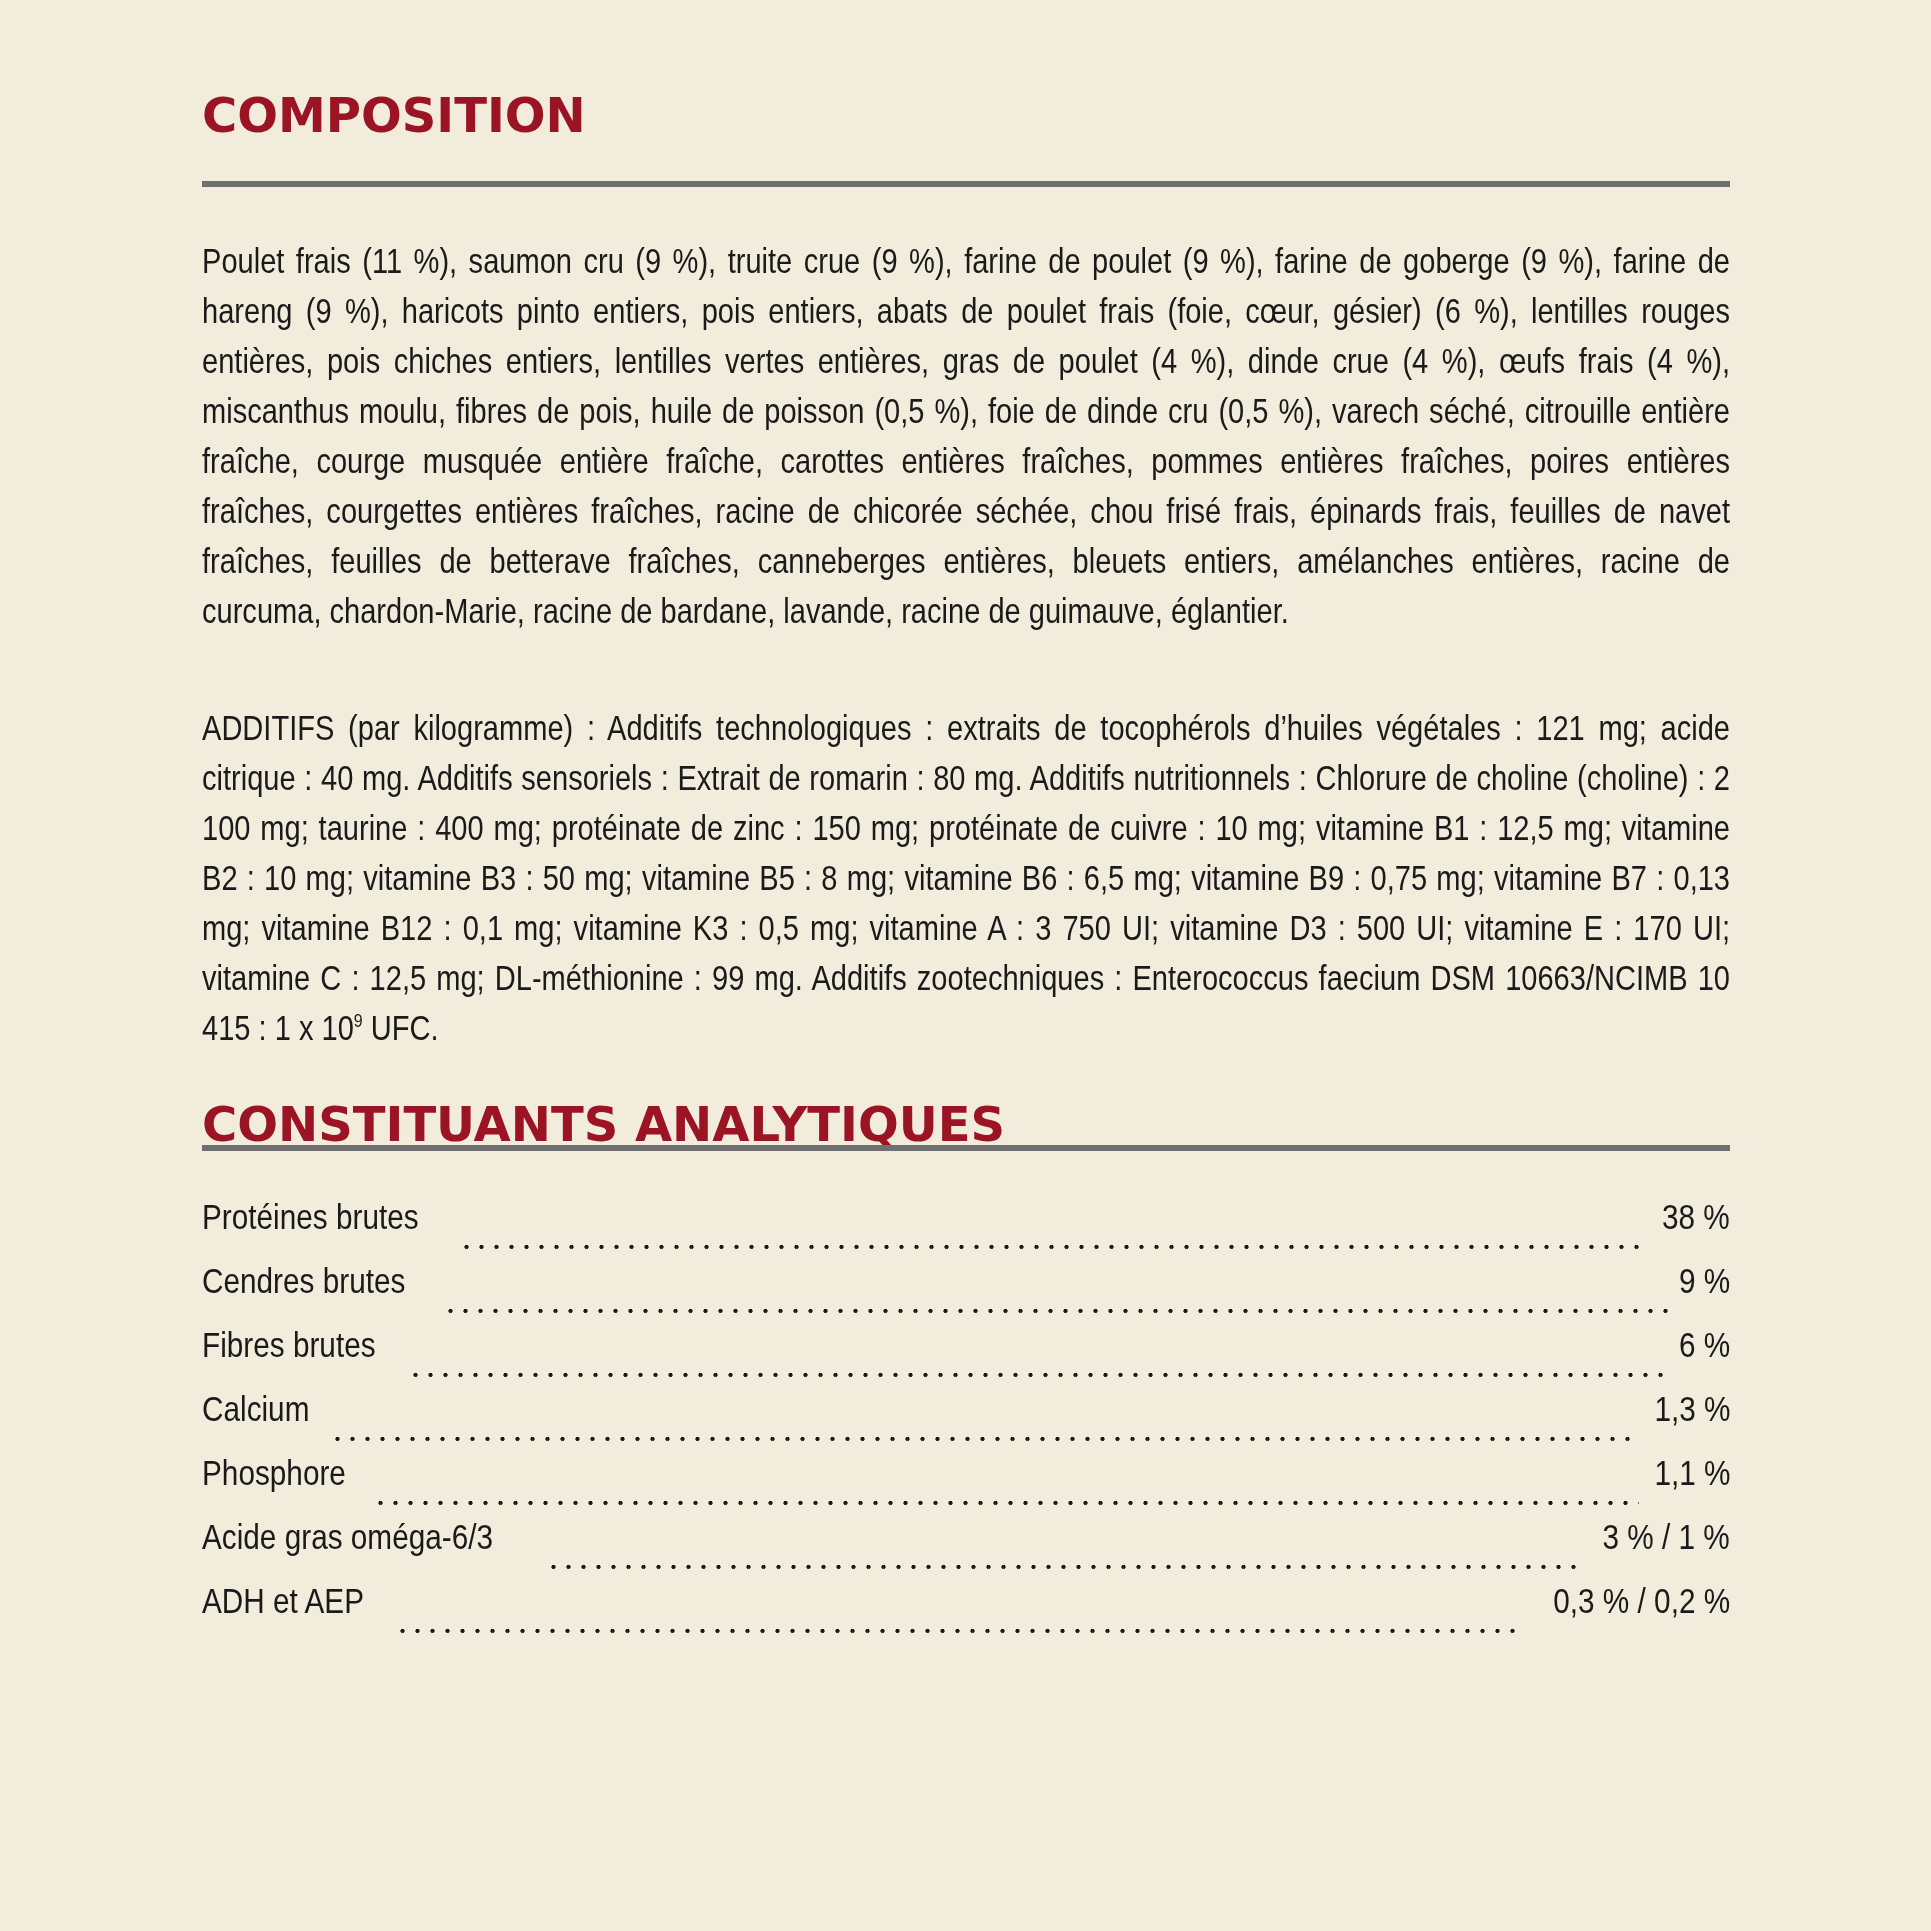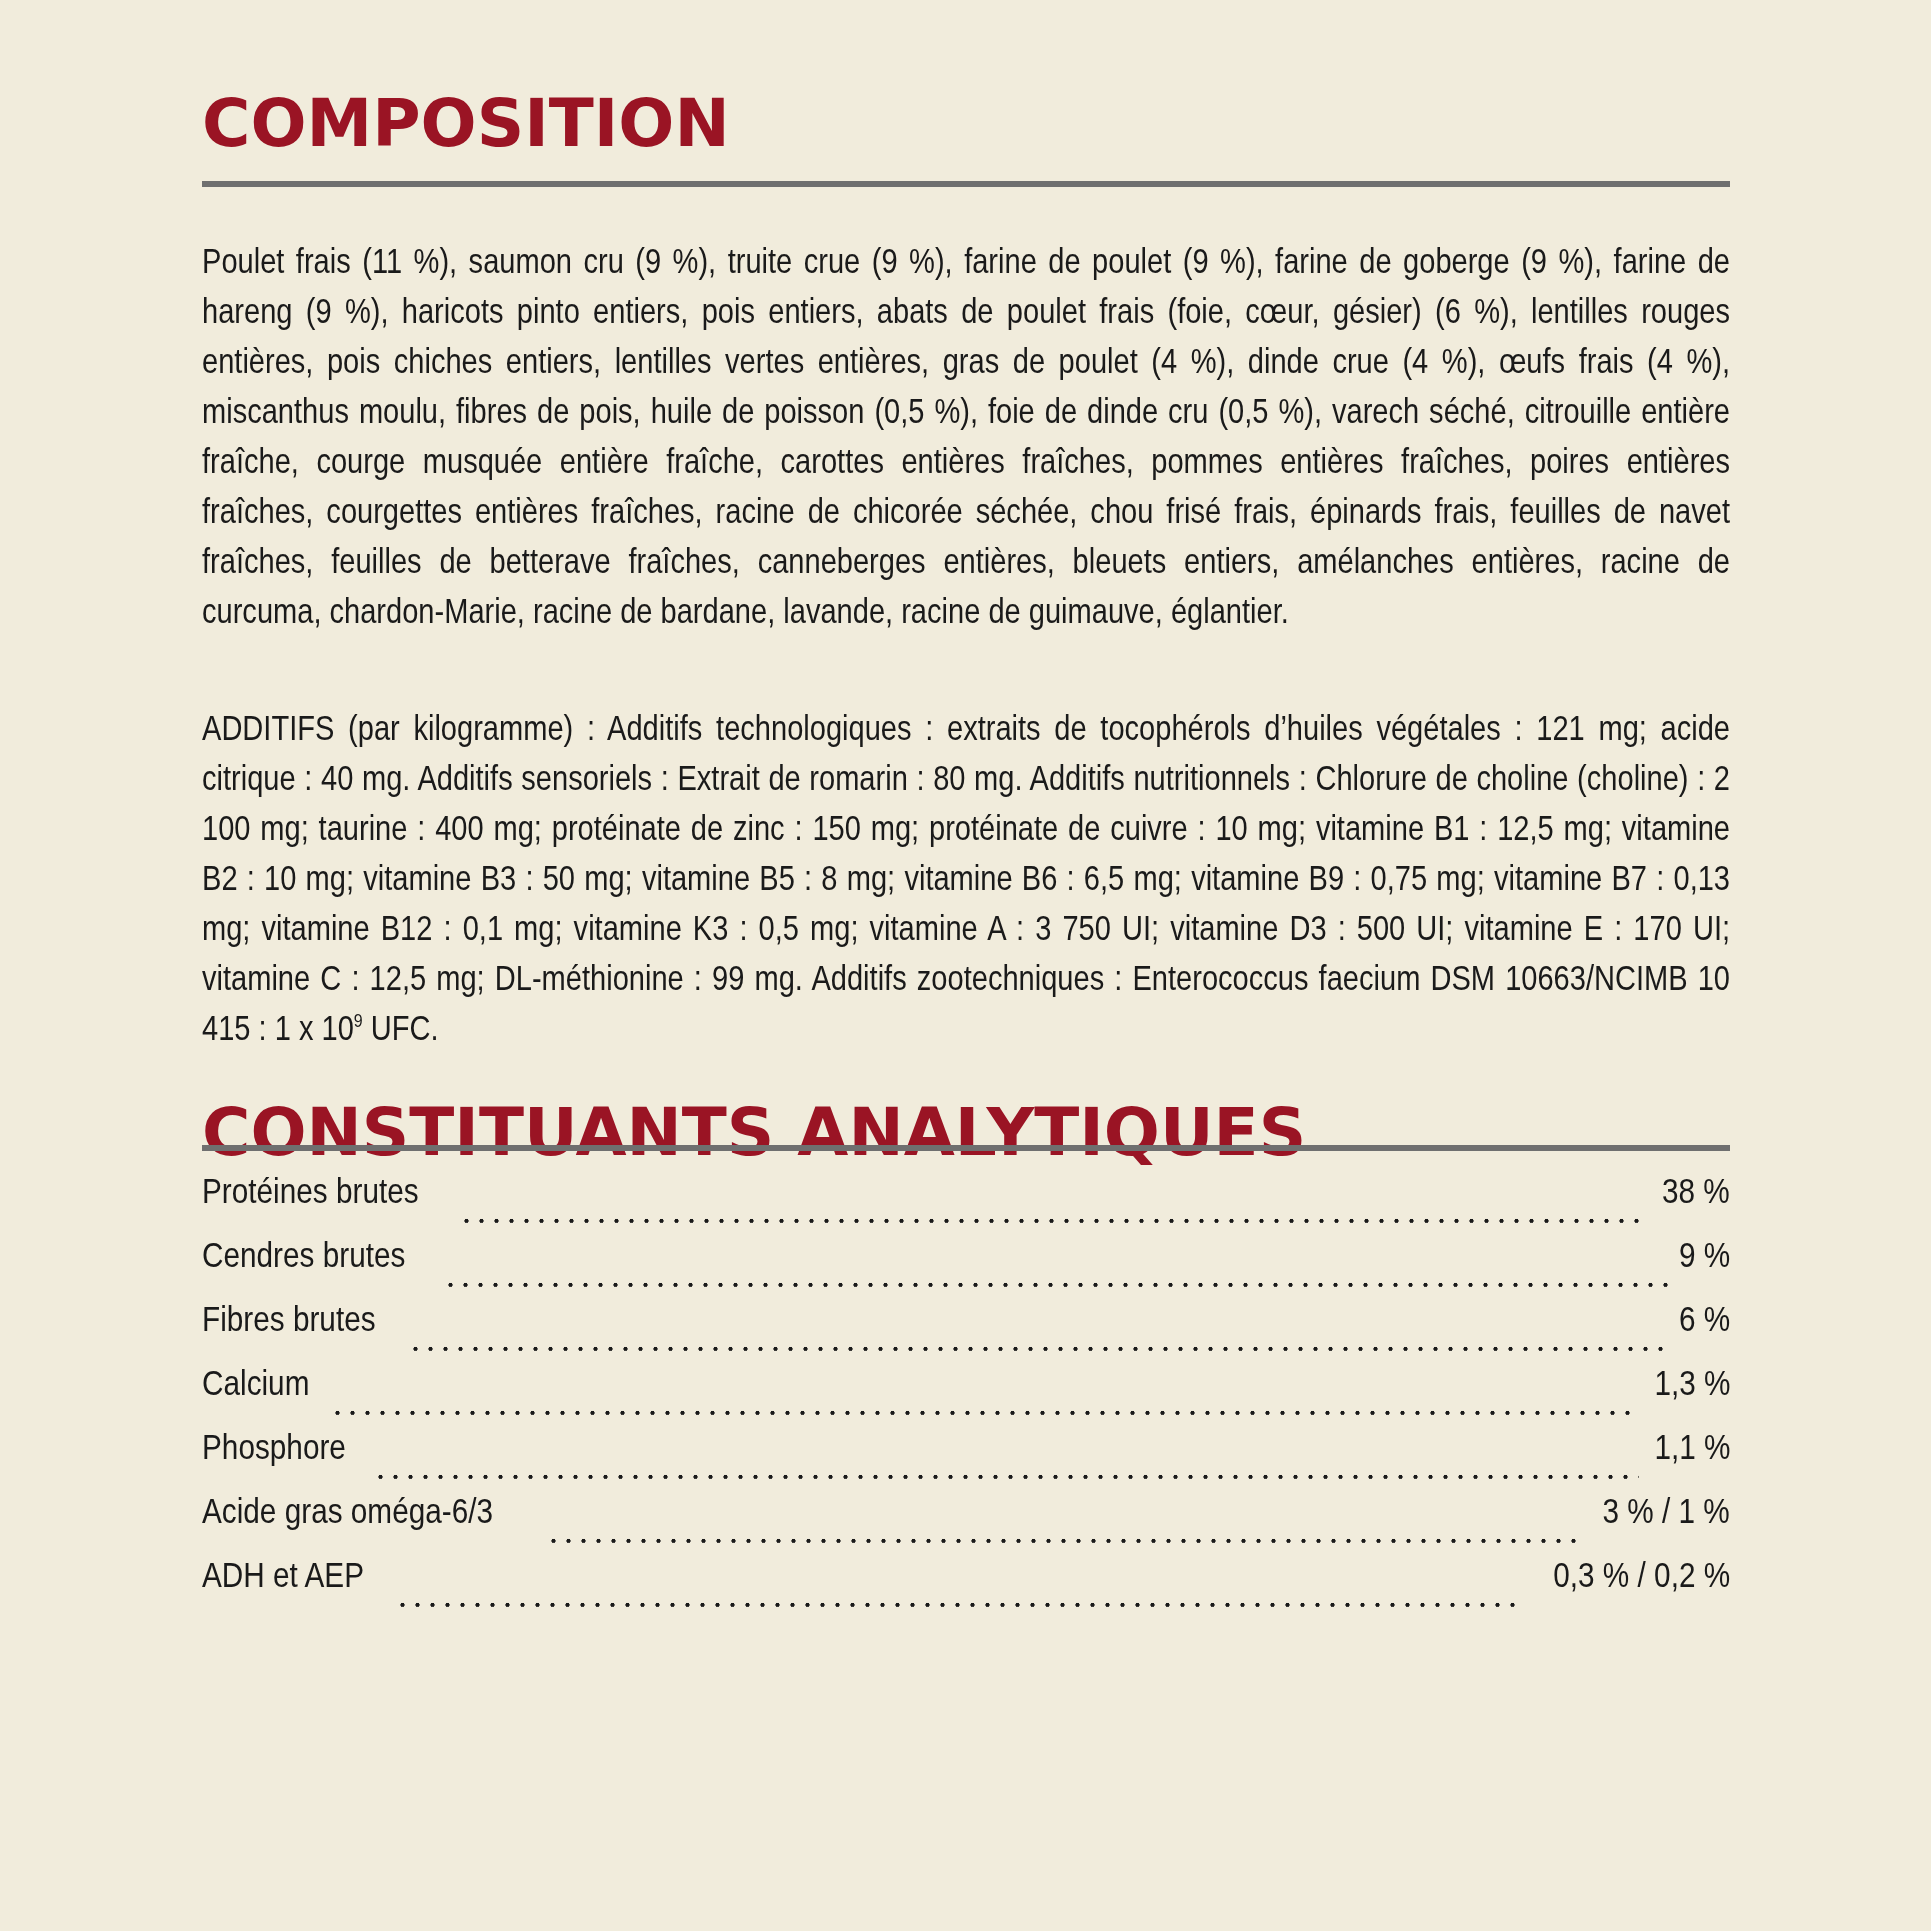--- a/index.html
+++ b/index.html
@@ -18,21 +18,21 @@
     .page {
       position: absolute;
       left: 202px;
       top: 0;
       width: 1528px;
     }
     .section-title {
       font-family: "DejaVu Sans", sans-serif;
       font-weight: bold;
       color: #9a1424;
-      font-size: 66px;
+      font-size: 48px;
       letter-spacing: 0px;
       margin: 0;
       line-height: 1;
       transform: scaleX(1.0);
       transform-origin: left;
     }
     .title-1 { position: absolute; top: 91px; left: 0; }
     .title-2 { position: absolute; top: 1100px; left: 0; }
     .rule {
       position: absolute;
@@ -52,21 +52,21 @@
       text-align: justify;
       font-family: "Liberation Sans", sans-serif;
       transform: scaleX(0.83);
       transform-origin: left top;
       width: 1841px;
     }
     .para-ingredients { top: 201px; }
     .para-additifs { top: 668px; }
     .analytics {
       position: absolute;
-      top: 1171px;
+      top: 1197px;
       left: 0;
       width: 1528px;
     }
     .row {
       display: flex;
       align-items: baseline;
       height: 64px;
       font-size: 35px;
       font-family: "Liberation Sans", sans-serif;
     }

